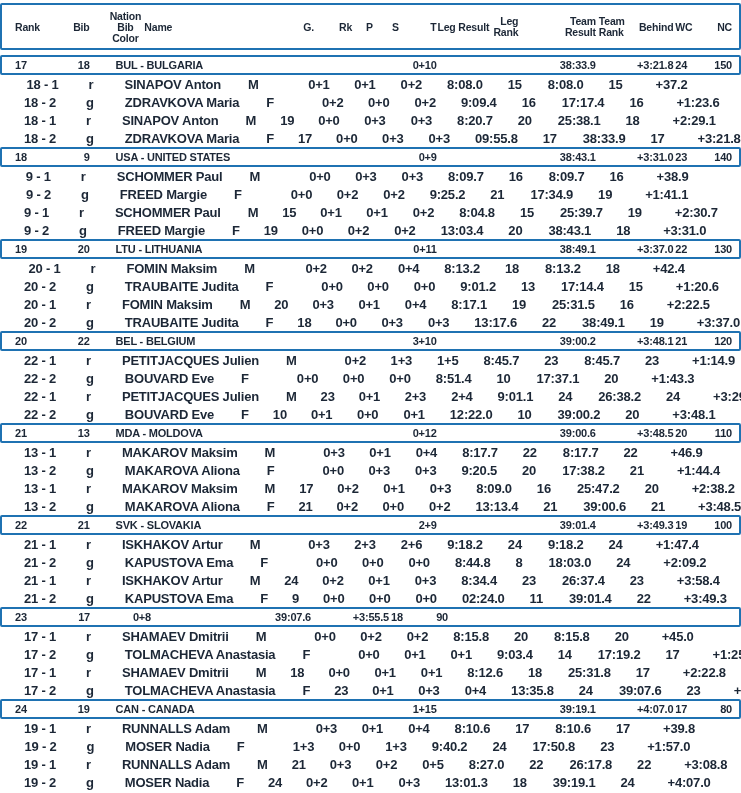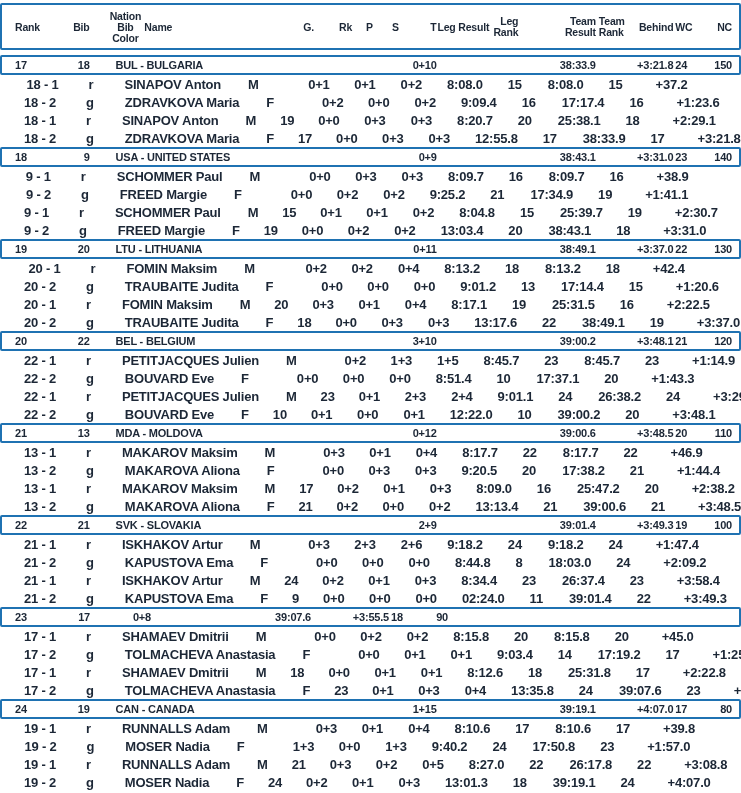--- a/index.html
+++ b/index.html
@@ -211,21 +211,21 @@
   <div class="leg-row">
     <div class="c cw-rank"></div>
     <div class="c cw-bib a-bib-leg">18 - 2</div>
     <div class="c cw-color a-color">g</div>
     <div class="c cw-name a-name">ZDRAVKOVA Maria</div>
     <div class="c cw-g a-g">F</div>
     <div class="c cw-rk a-rk">17</div>
     <div class="c cw-p a-p">0+0</div>
     <div class="c cw-s a-s">0+3</div>
     <div class="c cw-t a-t">0+3</div>
-    <div class="c cw-lres a-lres">12:55.8</div>
+    <div class="c cw-lres a-lres">09:55.8</div>
     <div class="c cw-lrank a-lrank">17</div>
     <div class="c cw-tres a-tres">38:33.9</div>
     <div class="c cw-trank a-trank">17</div>
     <div class="c cw-behind a-behind">+3:21.8</div>
     <div class="c cw-wc"></div>
     <div class="c cw-nc"></div>
   </div>
 </div>
   </section>
 

